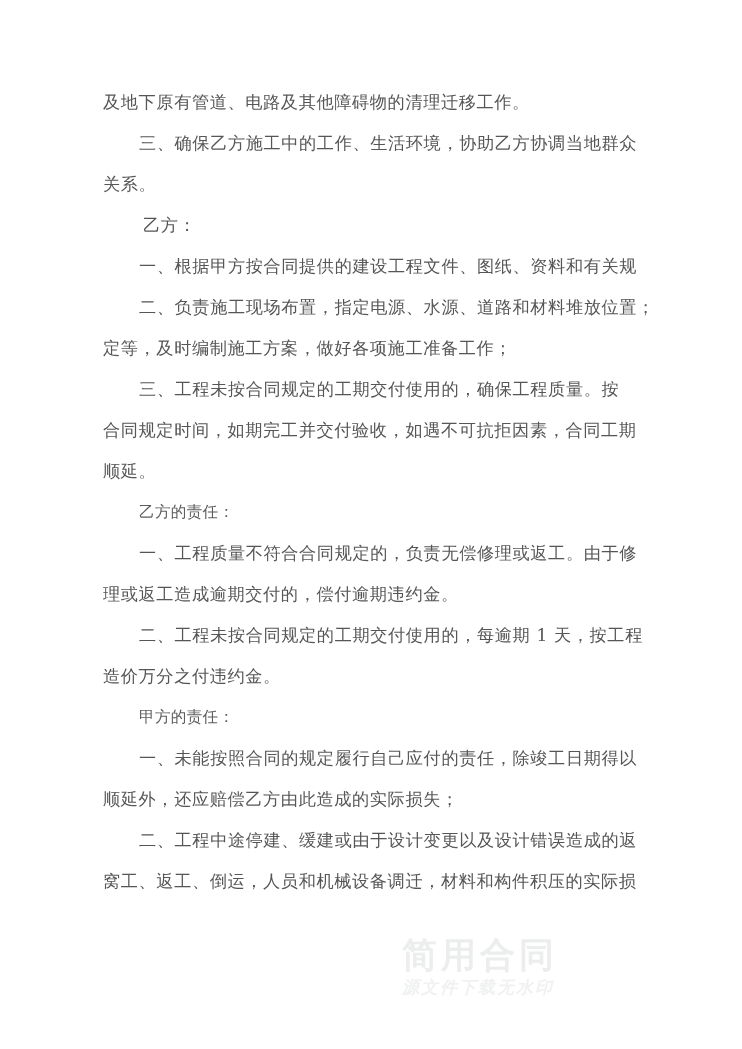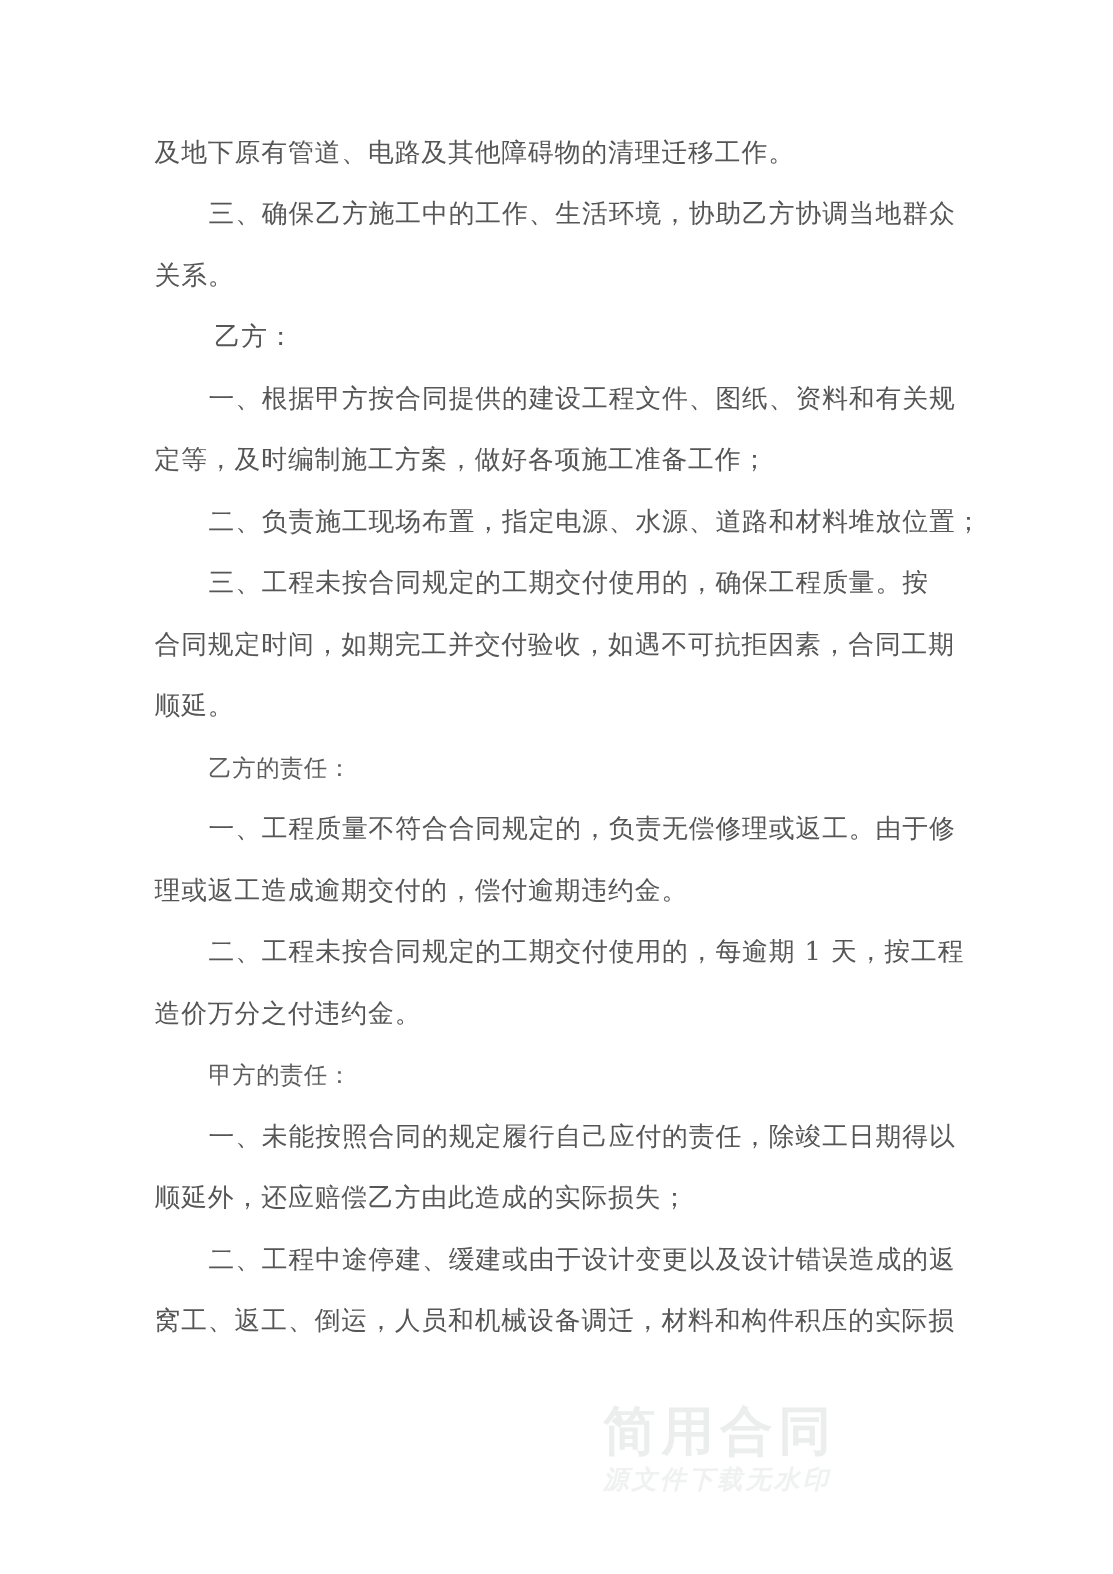--- a/index.html
+++ b/index.html
@@ -88,22 +88,22 @@
 <body>
 
 <div class="page">
 
   <div class="doc-body">
       <div class="doc-line">及地下原有管道、电路及其他障碍物的清理迁移工作。</div>
       <div class="doc-line indent">三、确保乙方施工中的工作、生活环境，协助乙方协调当地群众</div>
       <div class="doc-line">关系。</div>
       <div class="doc-line label">乙方：</div>
       <div class="doc-line indent">一、根据甲方按合同提供的建设工程文件、图纸、资料和有关规</div>
+      <div class="doc-line indent">二、负责施工现场布置，指定电源、水源、道路和材料堆放位置；</div>
       <div class="doc-line">定等，及时编制施工方案，做好各项施工准备工作；</div>
-      <div class="doc-line indent">二、负责施工现场布置，指定电源、水源、道路和材料堆放位置；</div>
       <div class="doc-line indent">三、工程未按合同规定的工期交付使用的，确保工程质量。按</div>
       <div class="doc-line">合同规定时间，如期完工并交付验收，如遇不可抗拒因素，合同工期</div>
       <div class="doc-line">顺延。</div>
       <div class="doc-line heading indent">乙方的责任：</div>
       <div class="doc-line indent">一、工程质量不符合合同规定的，负责无偿修理或返工。由于修</div>
       <div class="doc-line">理或返工造成逾期交付的，偿付逾期违约金。</div>
       <div class="doc-line indent">二、工程未按合同规定的工期交付使用的，每逾期 1 天，按工程</div>
       <div class="doc-line">造价万分之付违约金。</div>
       <div class="doc-line heading indent">甲方的责任：</div>
       <div class="doc-line indent">一、未能按照合同的规定履行自己应付的责任，除竣工日期得以</div>

